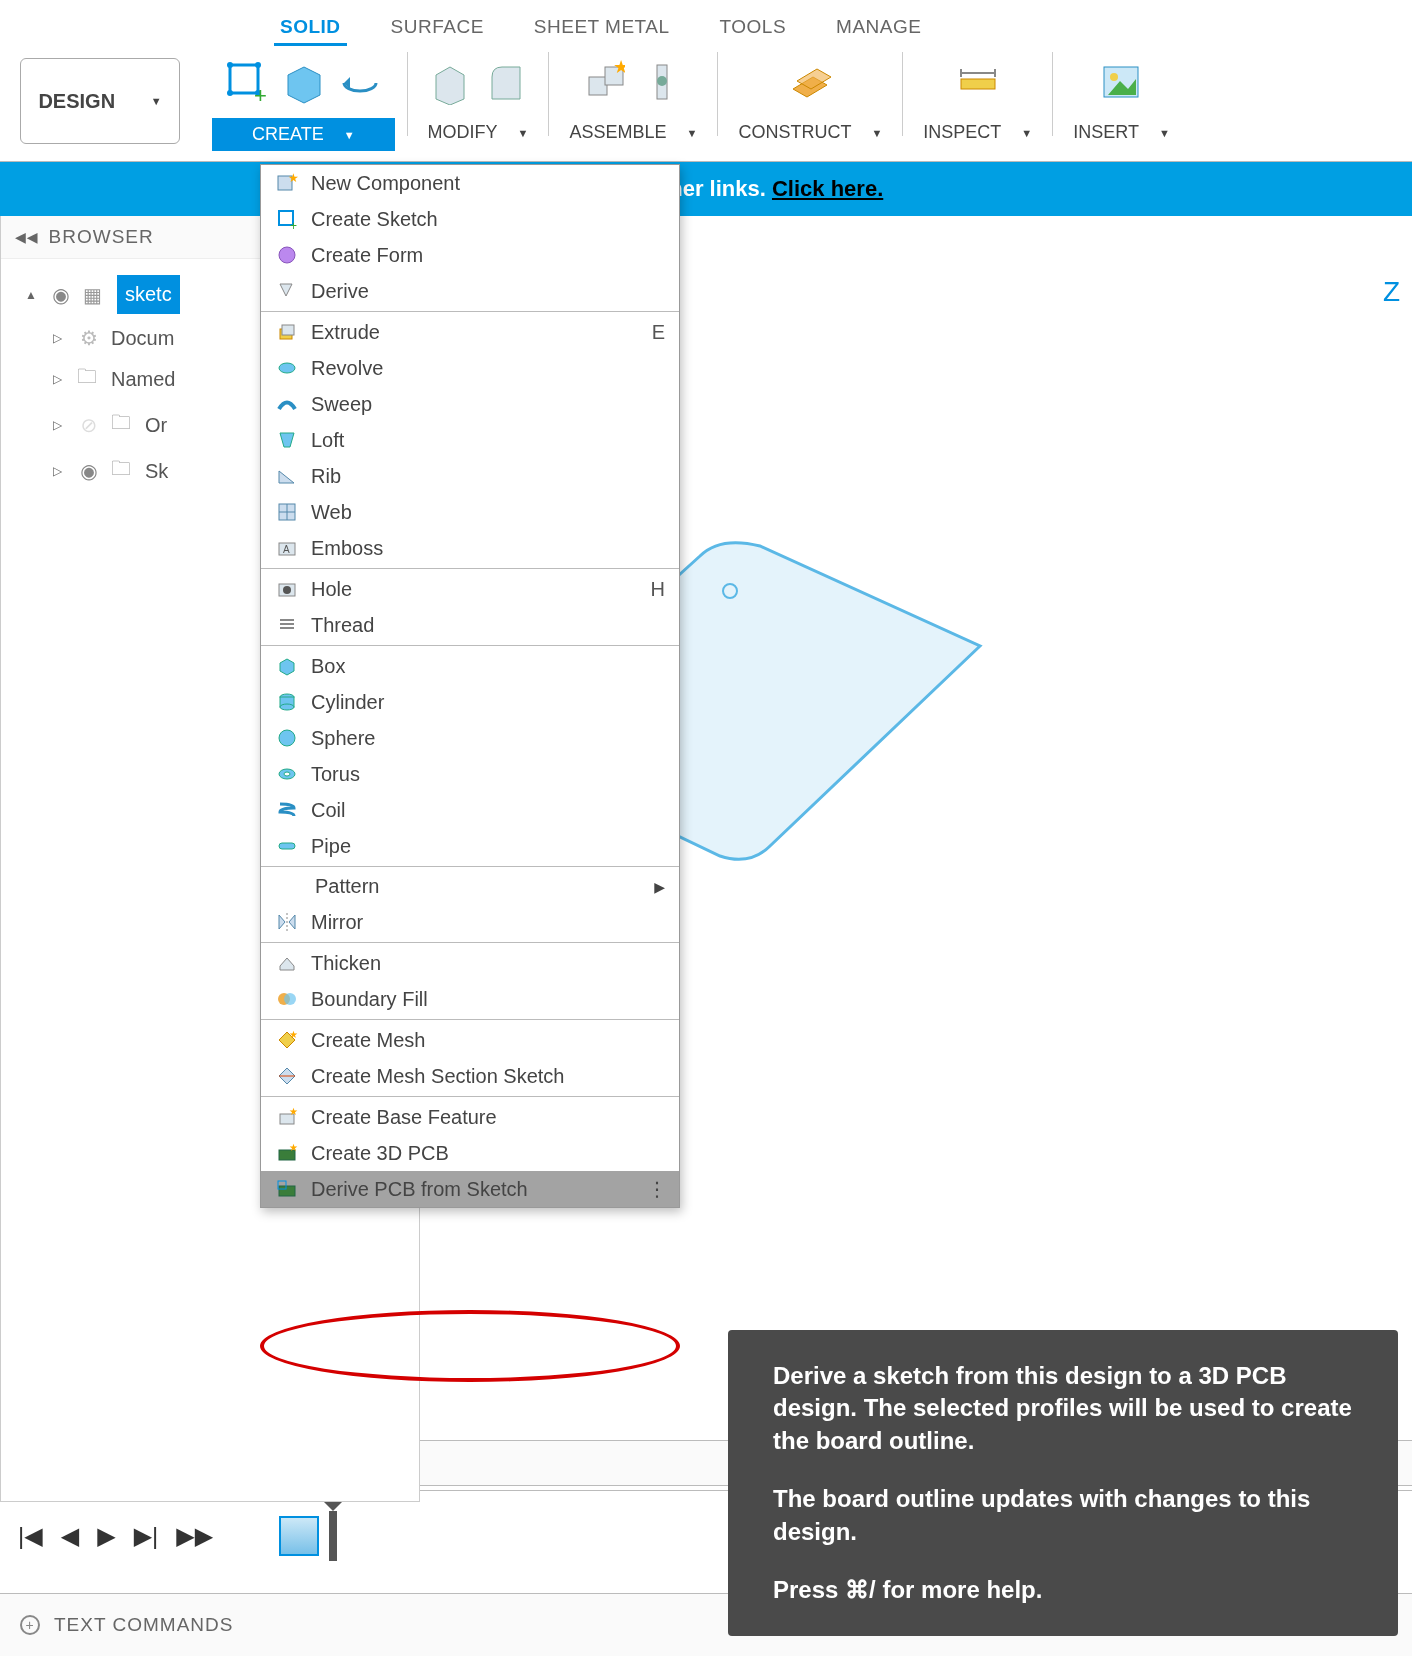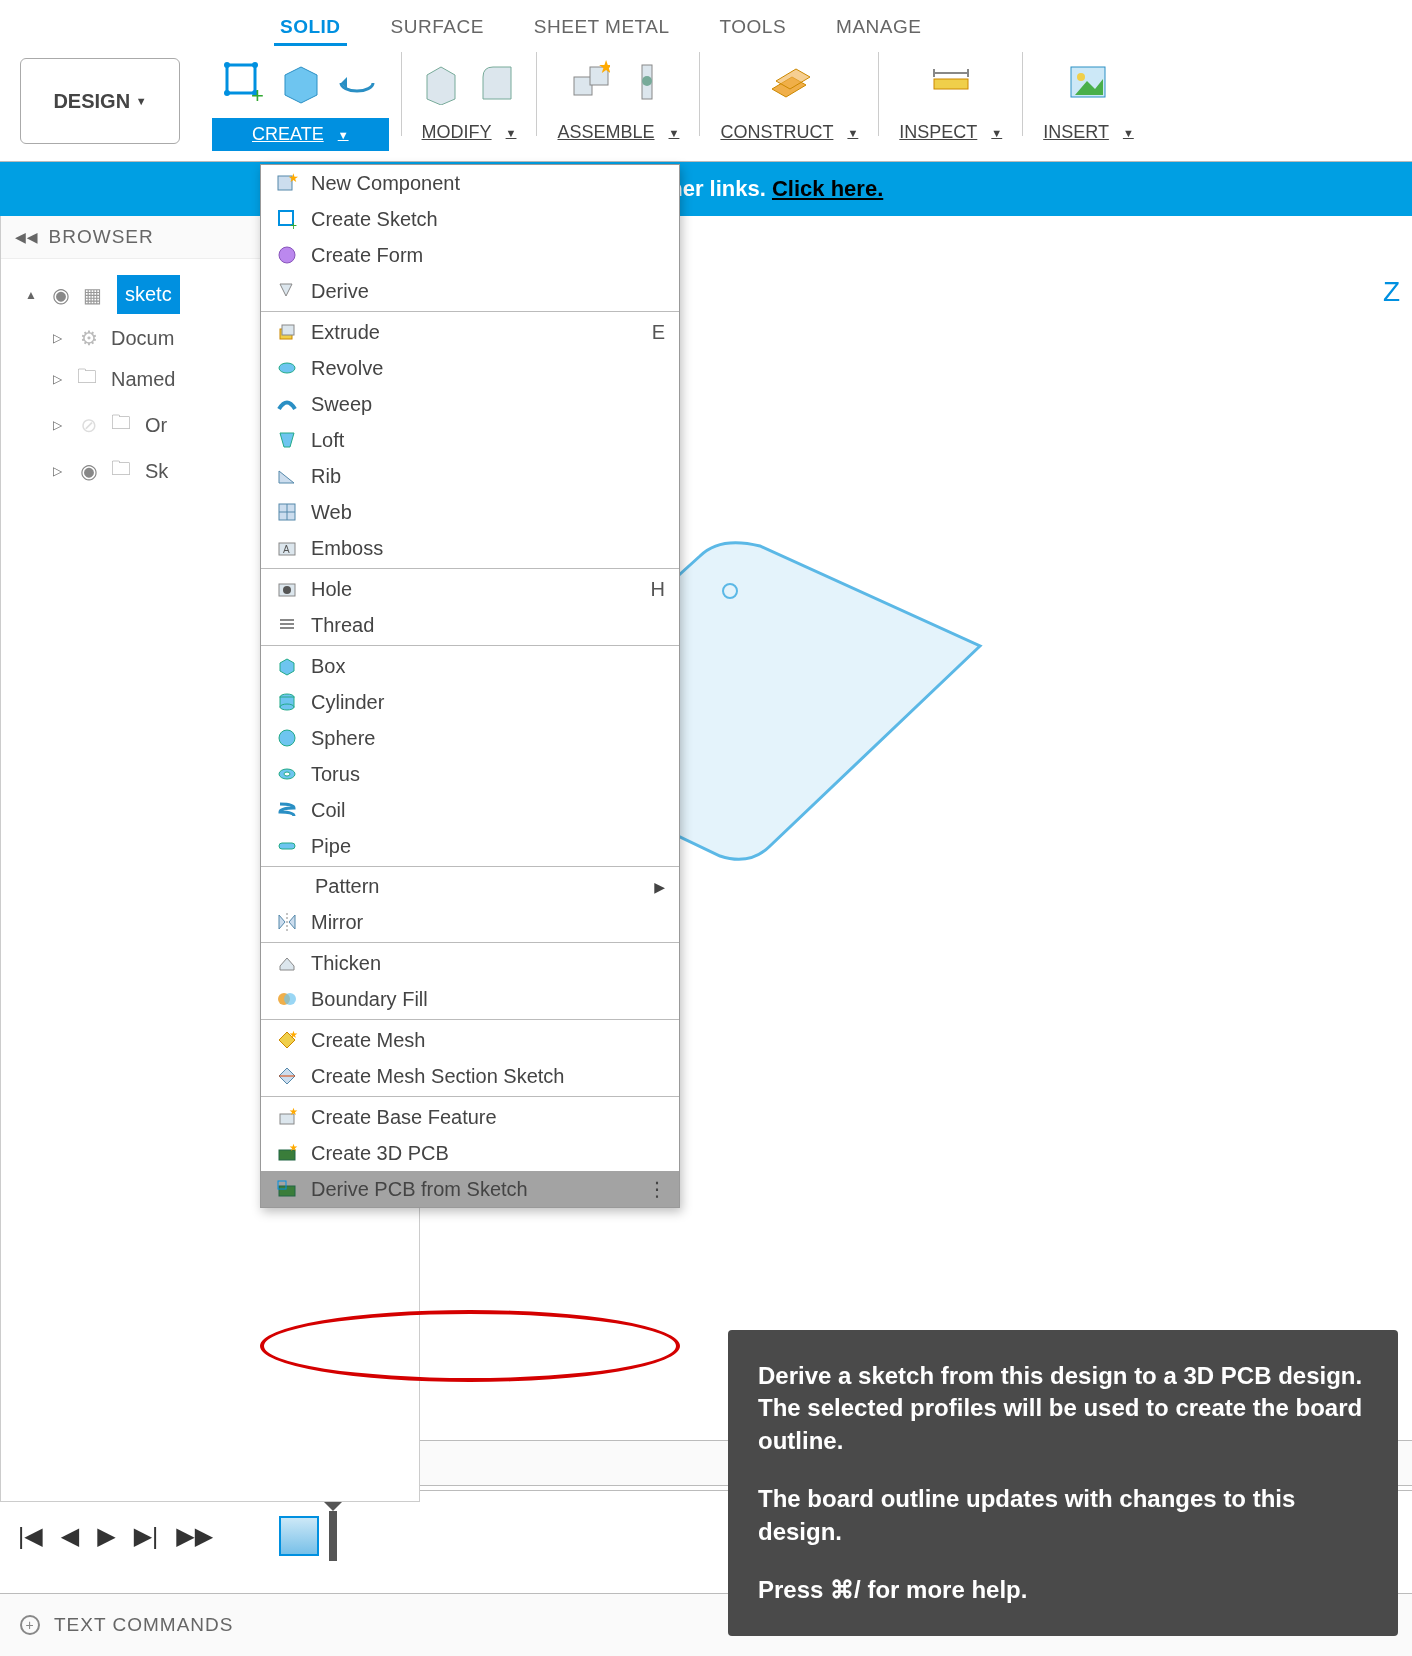--- a/index.html
+++ b/index.html
@@ -4,24 +4,24 @@
 <style>
   * { box-sizing: border-box; margin: 0; padding: 0; font-family: Arial, Helvetica, sans-serif; }
   body { background: #fff; width: 1412px; height: 1656px; overflow: hidden; position: relative; color: #333; }
   
   .top-tabs { display: flex; gap: 50px; padding-left: 280px; padding-top: 16px; font-size: 19px; color: #666; letter-spacing: 0.5px; height: 40px; }
   .top-tabs .tab { cursor: pointer; }
   .top-tabs .tab.active { color: #0090e0; position: relative; font-weight: bold; }
   .top-tabs .tab.active::after { content:''; position:absolute; bottom:-6px; left:-6px; right:-6px; height:3px; background:#0090e0; }
   
   .ribbon { display: flex; border-bottom: 1px solid #bbb; height: 122px; background:#fff;}
-  .design-btn { border:1px solid #aaa; border-radius:6px; width: 160px; height: 86px; margin: 18px 20px 0 20px; display:flex; align-items:center; justify-content:center; font-weight:bold; font-size:20px; color:#444; cursor:pointer;}
+  .design-btn { border:1px solid #aaa; border-radius:6px; width: 160px; height: 86px; margin: 18px 20px 0 20px; display:flex; align-items:center; justify-content:center; font-weight:bold; font-size:20px; color:#444; cursor:pointer;gap:15px;}
   .ribbon-group { display:flex; flex-direction:column; align-items:center; padding: 10px 12px 0 12px; }
   .ribbon-icons { display:flex; gap:10px; align-items:center; height:64px;}
-  .ribbon-label { font-size:18px; color:#444; padding:4px 8px; margin-top:4px; display:flex; align-items:center; gap:14px;text-decoration:underline;}
+  .ribbon-label { font-size:18px; color:#444; padding:4px 8px; margin-top:4px; display:flex; align-items:center; gap:20px;}
   .ribbon-label.create { background:#0090e0; color:#fff; padding:6px 40px; font-size:18px;}
   .sep { width:1px; background:#ccc; height:84px; margin-top:12px; align-self:flex-start;}
   .big-icon { width:46px; height:46px; display:flex; align-items:center; justify-content:center; }
   .caret { font-size:11px; }
   
   .banner { background:#009fe3; color:#fff; font-weight:bold; font-size:22px; padding:14px 20px; text-align:center; width:100%; }
   .banner a { color:#000000; text-decoration:underline;}
   
   .main { display:flex; height: calc(100% - 370px); position:relative; }
   
@@ -46,21 +46,21 @@
   .menu-item.highlight { background:#a3a3a3; }
   .menu-item .shortcut { margin-left:auto; color:#555; }
   .menu-item .arrow { margin-left:auto; font-size:14px;}
   .menu-item .dots { margin-left:auto; font-size:20px; letter-spacing:-2px;}
   .menu-sep { height:1px; background:#bbb; margin:2px 0;}
   .menu-int { padding-left:54px !important; }
   .menu-icon { width:24px; height:24px; display:flex; align-items:center; justify-content:center; font-size:18px;}
   
   .red-circle { position:absolute; top:1310px; left:260px; width:420px; height:72px; border:4px solid #d40000; border-radius:50%; z-index:11; pointer-events:none;}
   
-  .tooltip { position:absolute; top:1330px; left:728px; width:670px; background:#4a4a4a; color:#fff; padding:30px 30px; font-size:24px; border-radius:4px; z-index:12; font-weight:bold; line-height:1.35;}
+  .tooltip { position:absolute; top:1330px; left:728px; width:670px; background:#4a4a4a; color:#fff; padding:30px 45px; font-size:24px; border-radius:4px; z-index:12; font-weight:bold; line-height:1.35;}
   .tooltip p { margin-bottom: 26px; }
   .tooltip p:last-child { margin-bottom:0; }
   
   .comments-bar { position:absolute; bottom:170px; left:0; right:0; border-top:1px solid #bbb; border-bottom:1px solid #bbb; background:#fafafa; display:flex; align-items:center; padding:10px 20px; font-size:19px; color:#666; letter-spacing:1px;}
   .comments-bar .icons { margin-left:auto; display:flex; gap:14px; font-size:20px; color:#555;}
   
   .timeline { position:absolute; bottom:76px; left:0; right:0; height:90px; border-top:1px solid #bbb; display:flex; align-items:center; padding:0 18px; gap:18px; background:#fff;}
   .timeline .tbtn { font-size:24px; color:#333; cursor:pointer;}
   .timeline .sketch-th { width:40px; height:40px; border:2px solid #0090e0; background:linear-gradient(#cce8f7,#78c0e8);}
   .timeline .handle { width:8px; height:50px; background:#555; position:relative; margin-left:-8px;}

